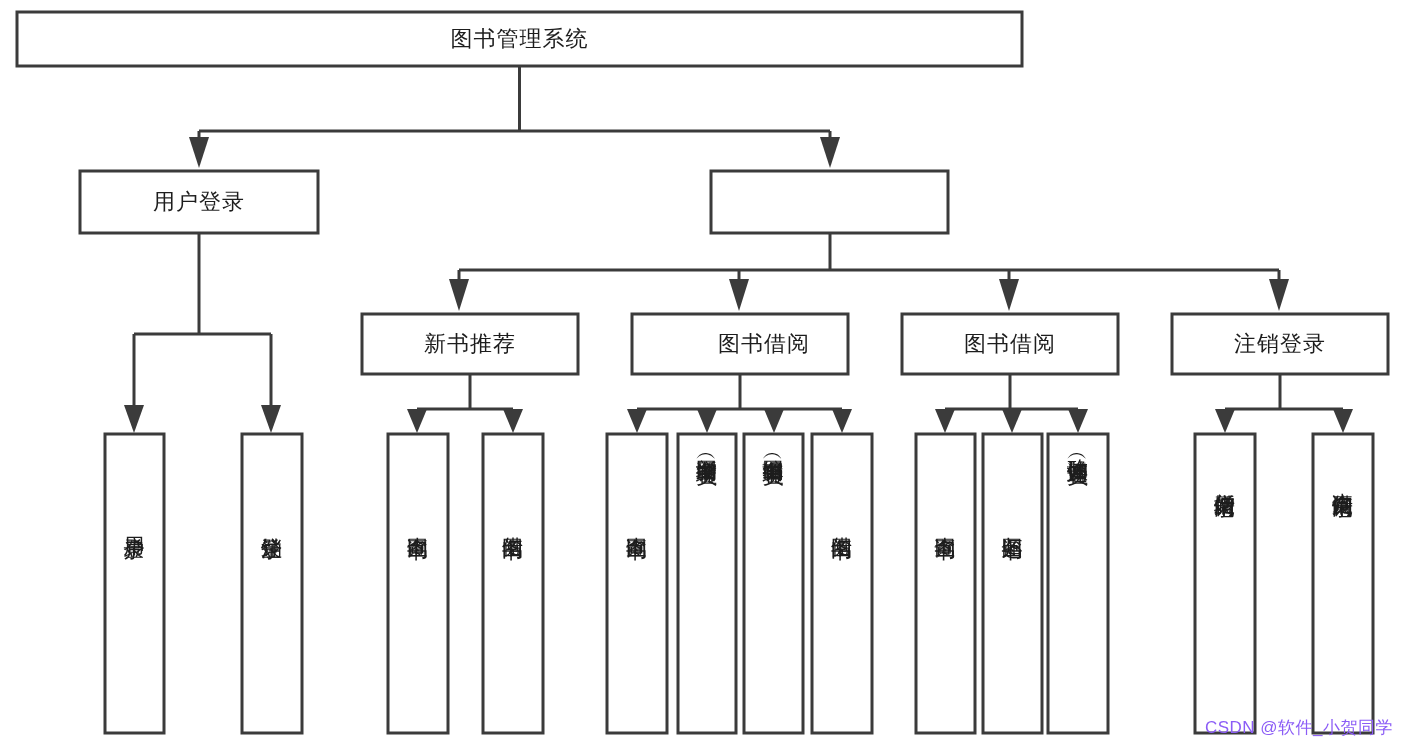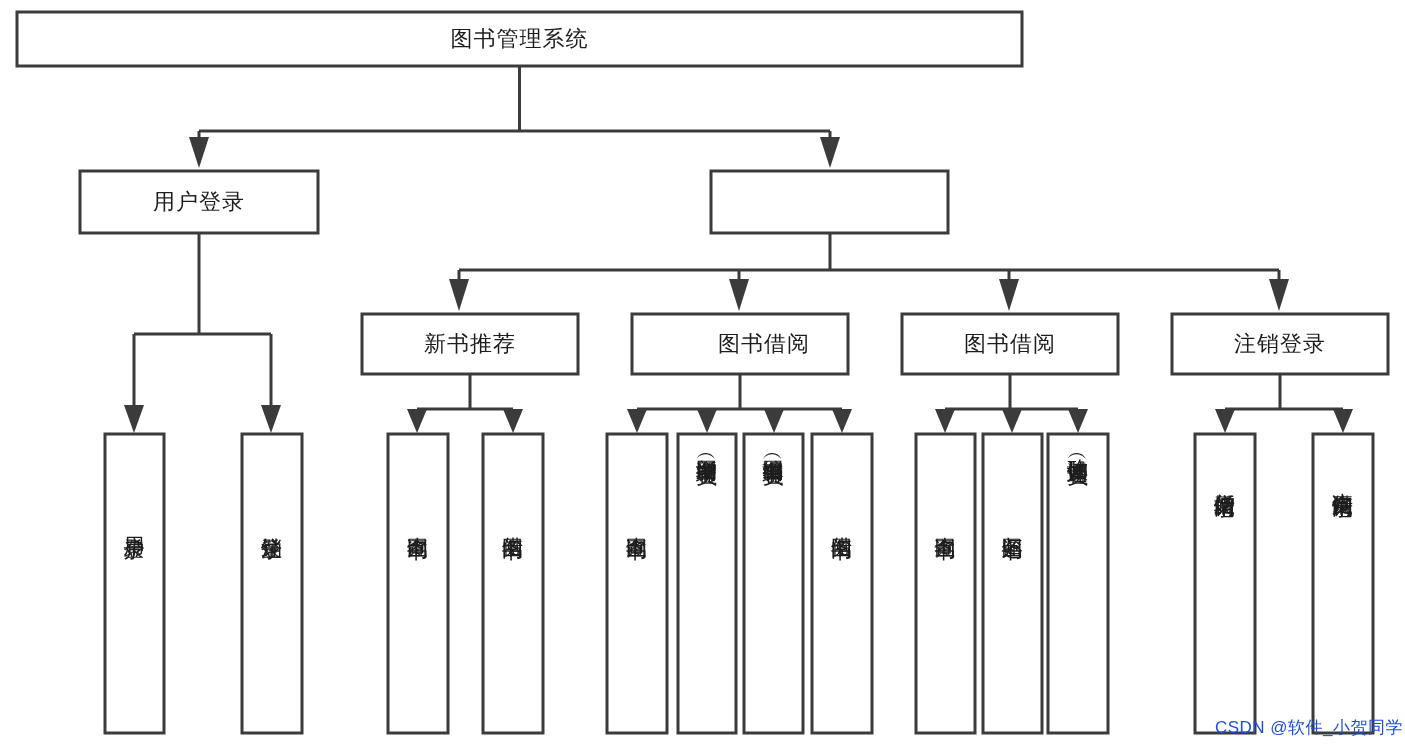--- a/index.html
+++ b/index.html
@@ -66,25 +66,25 @@
   }
   .hlabel-text {
     font-family: "Liberation Sans", "DejaVu Sans", sans-serif;
     font-size: 22px;
     color: #1d1d1d;
     letter-spacing: 1px;
     white-space: nowrap;
   }
   .watermark {
     position: absolute;
-    right: 2px;
+    right: 12px;
     bottom: 8px;
     font-family: "Liberation Sans", "DejaVu Sans", sans-serif;
     font-size: 17px;
-    color: #1d4ed8;
+    color: #8b5cf6;
     letter-spacing: 0.5px;
     white-space: nowrap;
     pointer-events: none;
   }
 </style>
 </head>
 <body>
 
 <div id="canvas">
 

